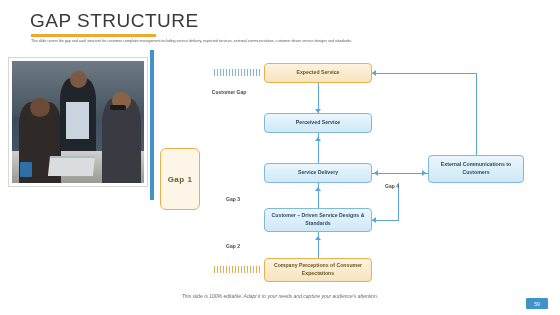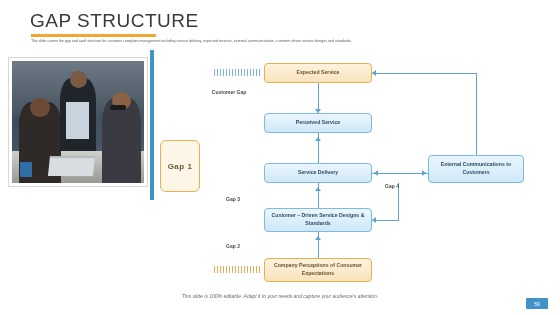--- a/index.html
+++ b/index.html
@@ -87,22 +87,22 @@
   .accent-bar {
     position:absolute;
     left:150px; top:50px;
     width:4px; height:150px;
     background:#3f93c9;
   }
 
   
   .gap1 {
     position:absolute;
-    left:160px; top:140px;
-    width:40px; height:52px;
+    left:160px; top:148px;
+    width:40px; height:62px;
     border:1px solid #e8b04a;
     border-radius:6px;
     background:#fdf6e6;
     display:flex; align-items:center; justify-content:center;
   }
   .gap1 span {
     font-size:8px;
     font-weight:bold;
     color:#6d5a33;
     letter-spacing:0.5px;

